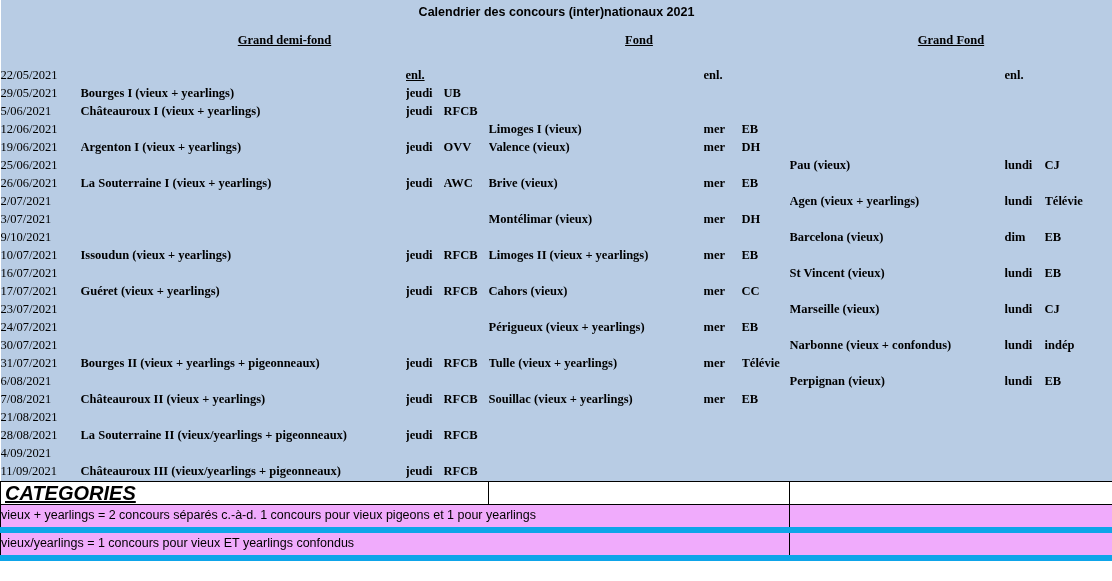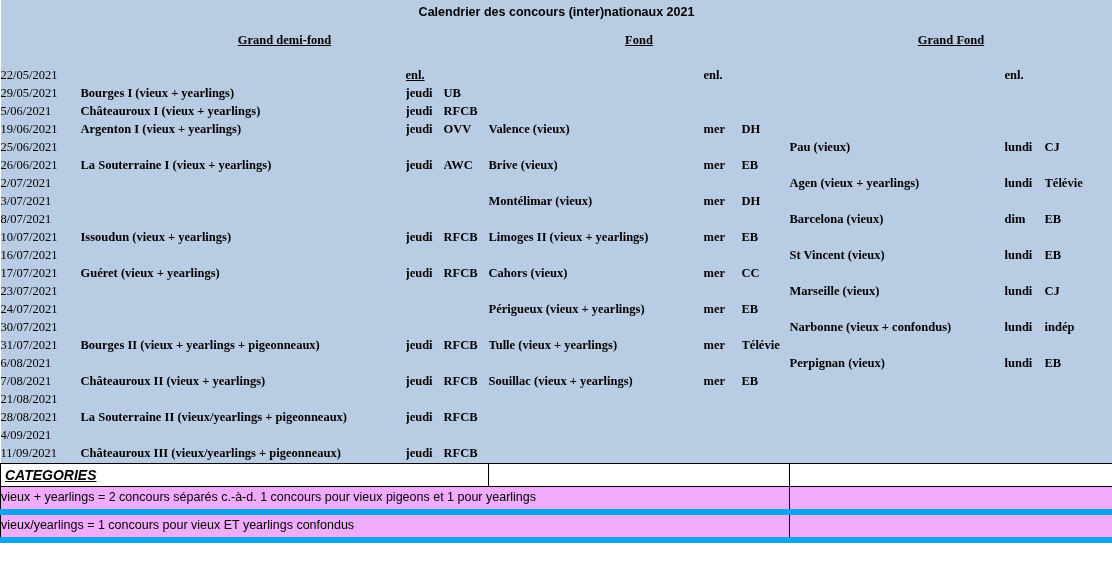--- a/index.html
+++ b/index.html
@@ -101,21 +101,21 @@
   .cat-row td {
     background: #ffffff;
     height: 22px;
     border-top: 1px solid #000;
     border-bottom: 1px solid #000;
   }
   .cat-row td.cat-label {
     font-weight: bold;
     font-style: italic;
     text-decoration: underline;
-    font-size: 14px;
+    font-size: 20px;
     font-family: "Liberation Sans", sans-serif;
     padding-left: 4px;
     border-left: 1px solid #000;
     border-right: 1px solid #000;
   }
   .cat-row td.cat-blank {
     border-left: 1px solid #000;
     border-right: 1px solid #000;
   }
   .note-row td {
@@ -205,20 +205,32 @@
         <td class="day">jeudi</td>
         <td class="org">RFCB</td>
         <td class="evt"></td>
         <td class="day"></td>
         <td class="org"></td>
         <td class="evt"></td>
         <td class="day"></td>
         <td class="org"></td>
       </tr>
 
+      <tr class="data">
+        <td class="date">12/06/2021</td>
+        <td class="evt"></td>
+        <td class="day"></td>
+        <td class="org"></td>
+        <td class="evt">Limoges I (vieux)</td>
+        <td class="day">mer</td>
+        <td class="org">EB</td>
+        <td class="evt"></td>
+        <td class="day"></td>
+        <td class="org"></td>
+      </tr>
 
       <tr class="data">
         <td class="date">19/06/2021</td>
         <td class="evt">Argenton I (vieux + yearlings)</td>
         <td class="day">jeudi</td>
         <td class="org">OVV</td>
         <td class="evt">Valence (vieux)</td>
         <td class="day">mer</td>
         <td class="org">DH</td>
         <td class="evt"></td>
@@ -272,21 +284,21 @@
         <td class="org"></td>
         <td class="evt">Montélimar (vieux)</td>
         <td class="day">mer</td>
         <td class="org">DH</td>
         <td class="evt"></td>
         <td class="day"></td>
         <td class="org"></td>
       </tr>
 
       <tr class="data">
-        <td class="date">8/07/2021</td>
+        <td class="date">9/10/2021</td>
         <td class="evt"></td>
         <td class="day"></td>
         <td class="org"></td>
         <td class="evt"></td>
         <td class="day"></td>
         <td class="org"></td>
         <td class="evt">Barcelona (vieux)</td>
         <td class="day">dim</td>
         <td class="org">EB</td>
       </tr>

